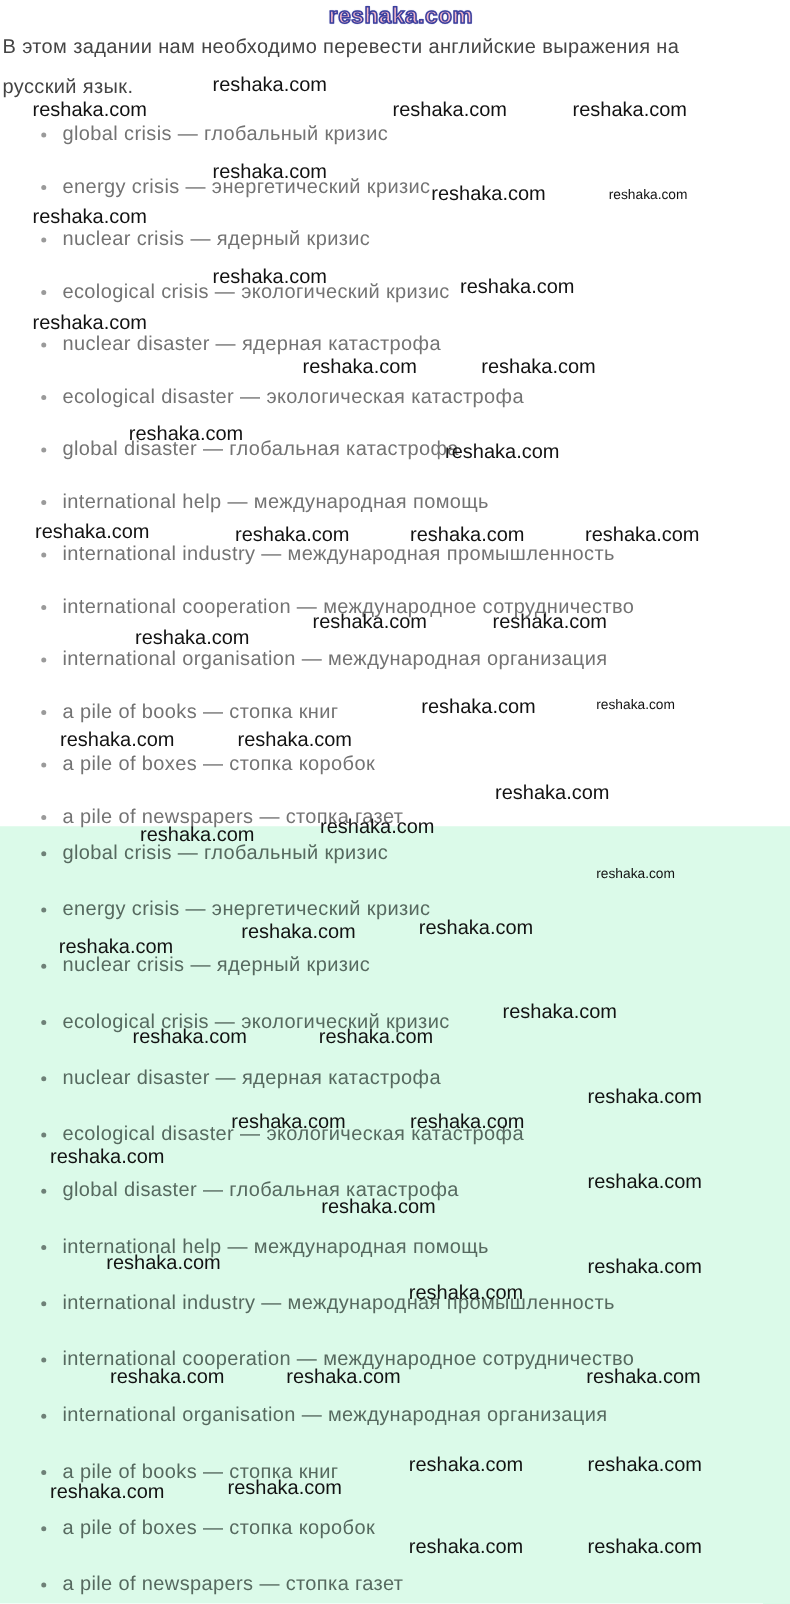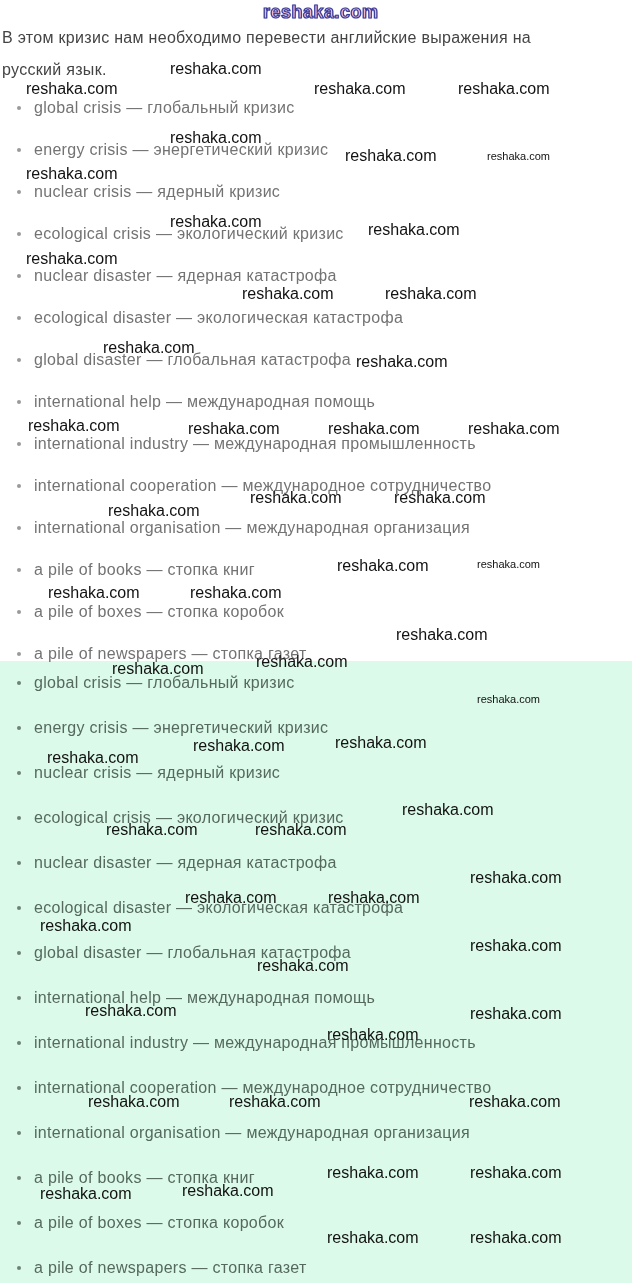--- a/index.html
+++ b/index.html
@@ -34,21 +34,21 @@
     top: 22px;
     width: 600px;
     font-size: 16px;
     line-height: 32px;
     letter-spacing: 0.3px;
     color: var(--intro-color, #444444);
     white-space: pre-line;
   }
   .list {
     position: absolute;
-    left: 0;
+    left: 16px;
     width: 552px;
   }
   #list-plain { top: 99px; }
   #list-highlight { top: 674px; }
   #list-plain .item { height: 42px; }
   #list-highlight .item { height: 45px; }
   .item {
     position: relative;
     padding-left: 34px;
     box-sizing: border-box;
@@ -89,21 +89,21 @@
     line-height: 11px;
   }
 </style>
 </head>
 <body>
 
 <div id="page" style="--page-bg: #ffffff; --intro-color: #444444; --plain-text: #737373; --green-bg: #dbfae9; --green-text: #56695f; --wm-color: #121212; --wm-top-fill: #f2b7c8; --wm-top-stroke: #3a3f9e;">
 
   <div class="wm-top">reshaka.com</div>
 
-  <div class="intro">В этом кризис нам необходимо перевести английские выражения на
+  <div class="intro">В этом задании нам необходимо перевести английские выражения на
 русский язык.</div>
 
   <div class="green-block"></div>
 
   <div id="list-plain" class="list">
       <div class="item"><span class="dot"></span><span>global crisis — глобальный кризис</span></div>
       <div class="item"><span class="dot"></span><span>energy crisis — энергетический кризис</span></div>
       <div class="item"><span class="dot"></span><span>nuclear crisis — ядерный кризис</span></div>
       <div class="item"><span class="dot"></span><span>ecological crisis — экологический кризис</span></div>
       <div class="item"><span class="dot"></span><span>nuclear disaster — ядерная катастрофа</span></div>

